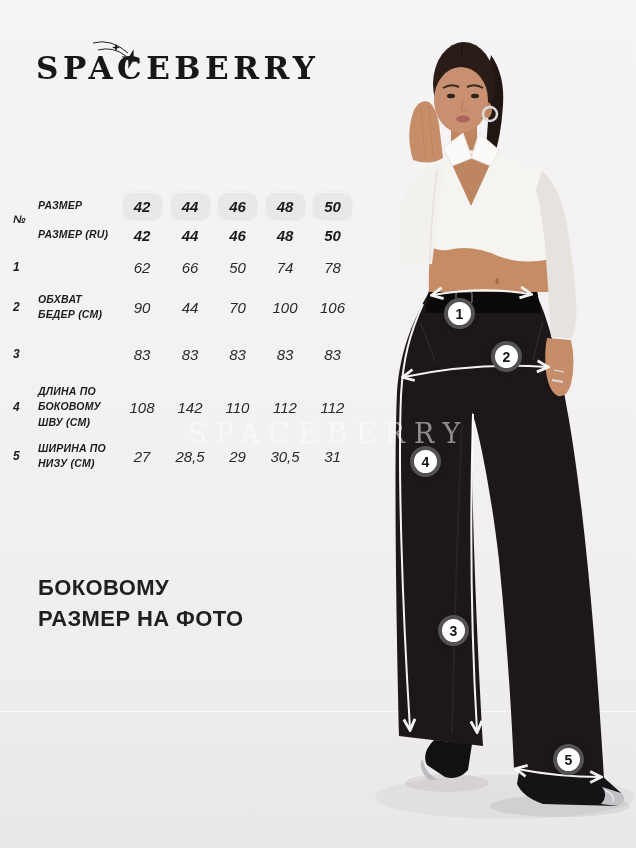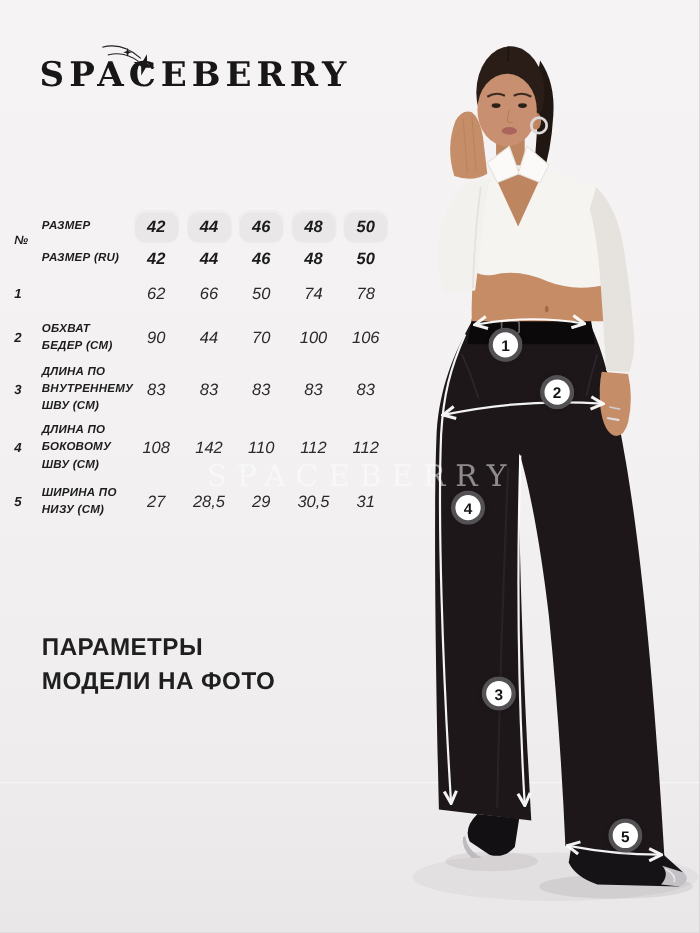--- a/index.html
+++ b/index.html
@@ -202,21 +202,20 @@
 
     <div class="cell rownum" style="grid-row:4;grid-column:1">2</div>
     <div class="cell lbl" style="grid-row:4;grid-column:2">ОБХВАТ БЕДЕР (СМ)</div>
     <div class="cell val" style="grid-row:4;grid-column:3">90</div>
     <div class="cell val" style="grid-row:4;grid-column:4">44</div>
     <div class="cell val" style="grid-row:4;grid-column:5">70</div>
     <div class="cell val" style="grid-row:4;grid-column:6">100</div>
     <div class="cell val" style="grid-row:4;grid-column:7">106</div>
 
     <div class="cell rownum" style="grid-row:5;grid-column:1">3</div>
-    <div class="cell lbl" style="grid-row:5;grid-column:2">ДЛИНА ПО ВНУТРЕННЕМУ ШВУ (СМ)</div>
     <div class="cell val" style="grid-row:5;grid-column:3">83</div>
     <div class="cell val" style="grid-row:5;grid-column:4">83</div>
     <div class="cell val" style="grid-row:5;grid-column:5">83</div>
     <div class="cell val" style="grid-row:5;grid-column:6">83</div>
     <div class="cell val" style="grid-row:5;grid-column:7">83</div>
 
     <div class="cell rownum" style="grid-row:6;grid-column:1">4</div>
     <div class="cell lbl" style="grid-row:6;grid-column:2">ДЛИНА ПО БОКОВОМУ ШВУ (СМ)</div>
     <div class="cell val" style="grid-row:6;grid-column:3">108</div>
     <div class="cell val" style="grid-row:6;grid-column:4">142</div>
@@ -228,22 +227,22 @@
     <div class="cell lbl" style="grid-row:7;grid-column:2">ШИРИНА ПО НИЗУ (СМ)</div>
     <div class="cell val" style="grid-row:7;grid-column:3">27</div>
     <div class="cell val" style="grid-row:7;grid-column:4">28,5</div>
     <div class="cell val" style="grid-row:7;grid-column:5">29</div>
     <div class="cell val" style="grid-row:7;grid-column:6">30,5</div>
     <div class="cell val" style="grid-row:7;grid-column:7">31</div>
   </div>
 
   <div class="params">
     <div class="params-title">
-      <div>ПАРАМЕТРЫ</div>
-      <div>МОДЕЛИ НА ФОТО</div>
+      <div>БОКОВОМУ</div>
+      <div>РАЗМЕР НА ФОТО</div>
     </div>
   </div>
 
   <div class="marker" style="left:444px;top:298px">1</div>
   <div class="marker" style="left:491px;top:341px">2</div>
   <div class="marker" style="left:438px;top:615px">3</div>
   <div class="marker" style="left:410px;top:446px">4</div>
   <div class="marker" style="left:553px;top:744px">5</div>
 
 </div>

